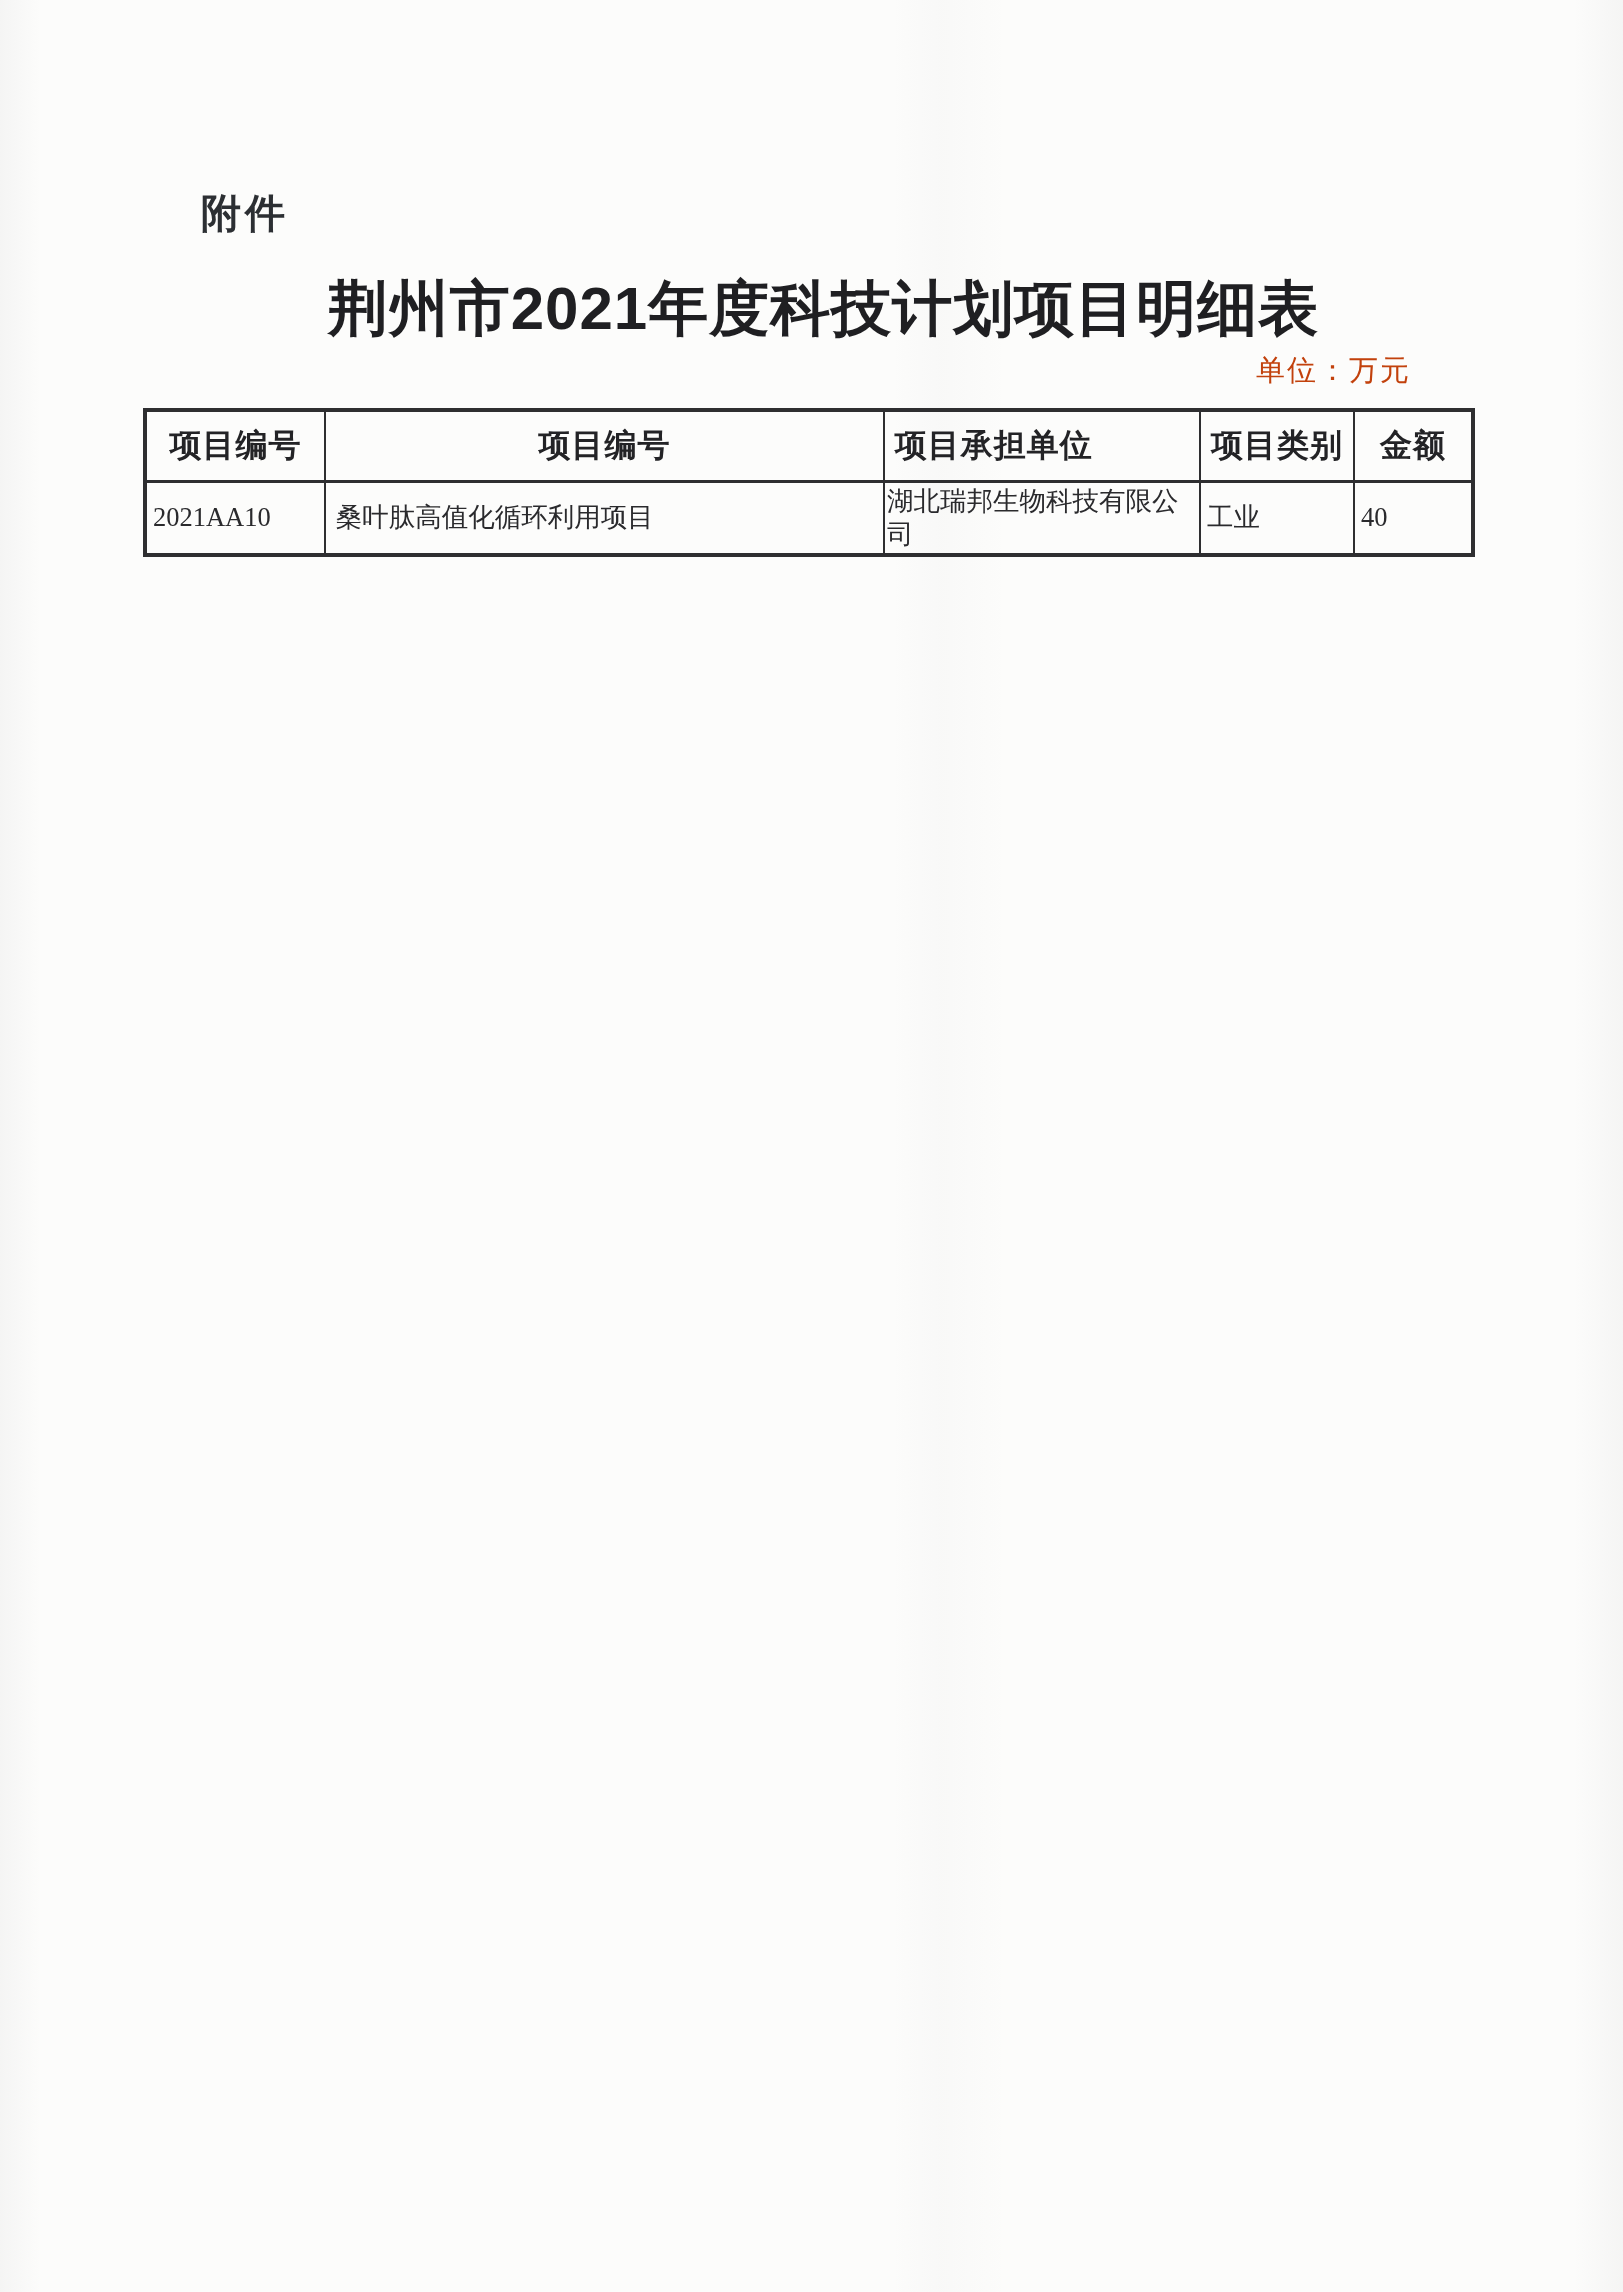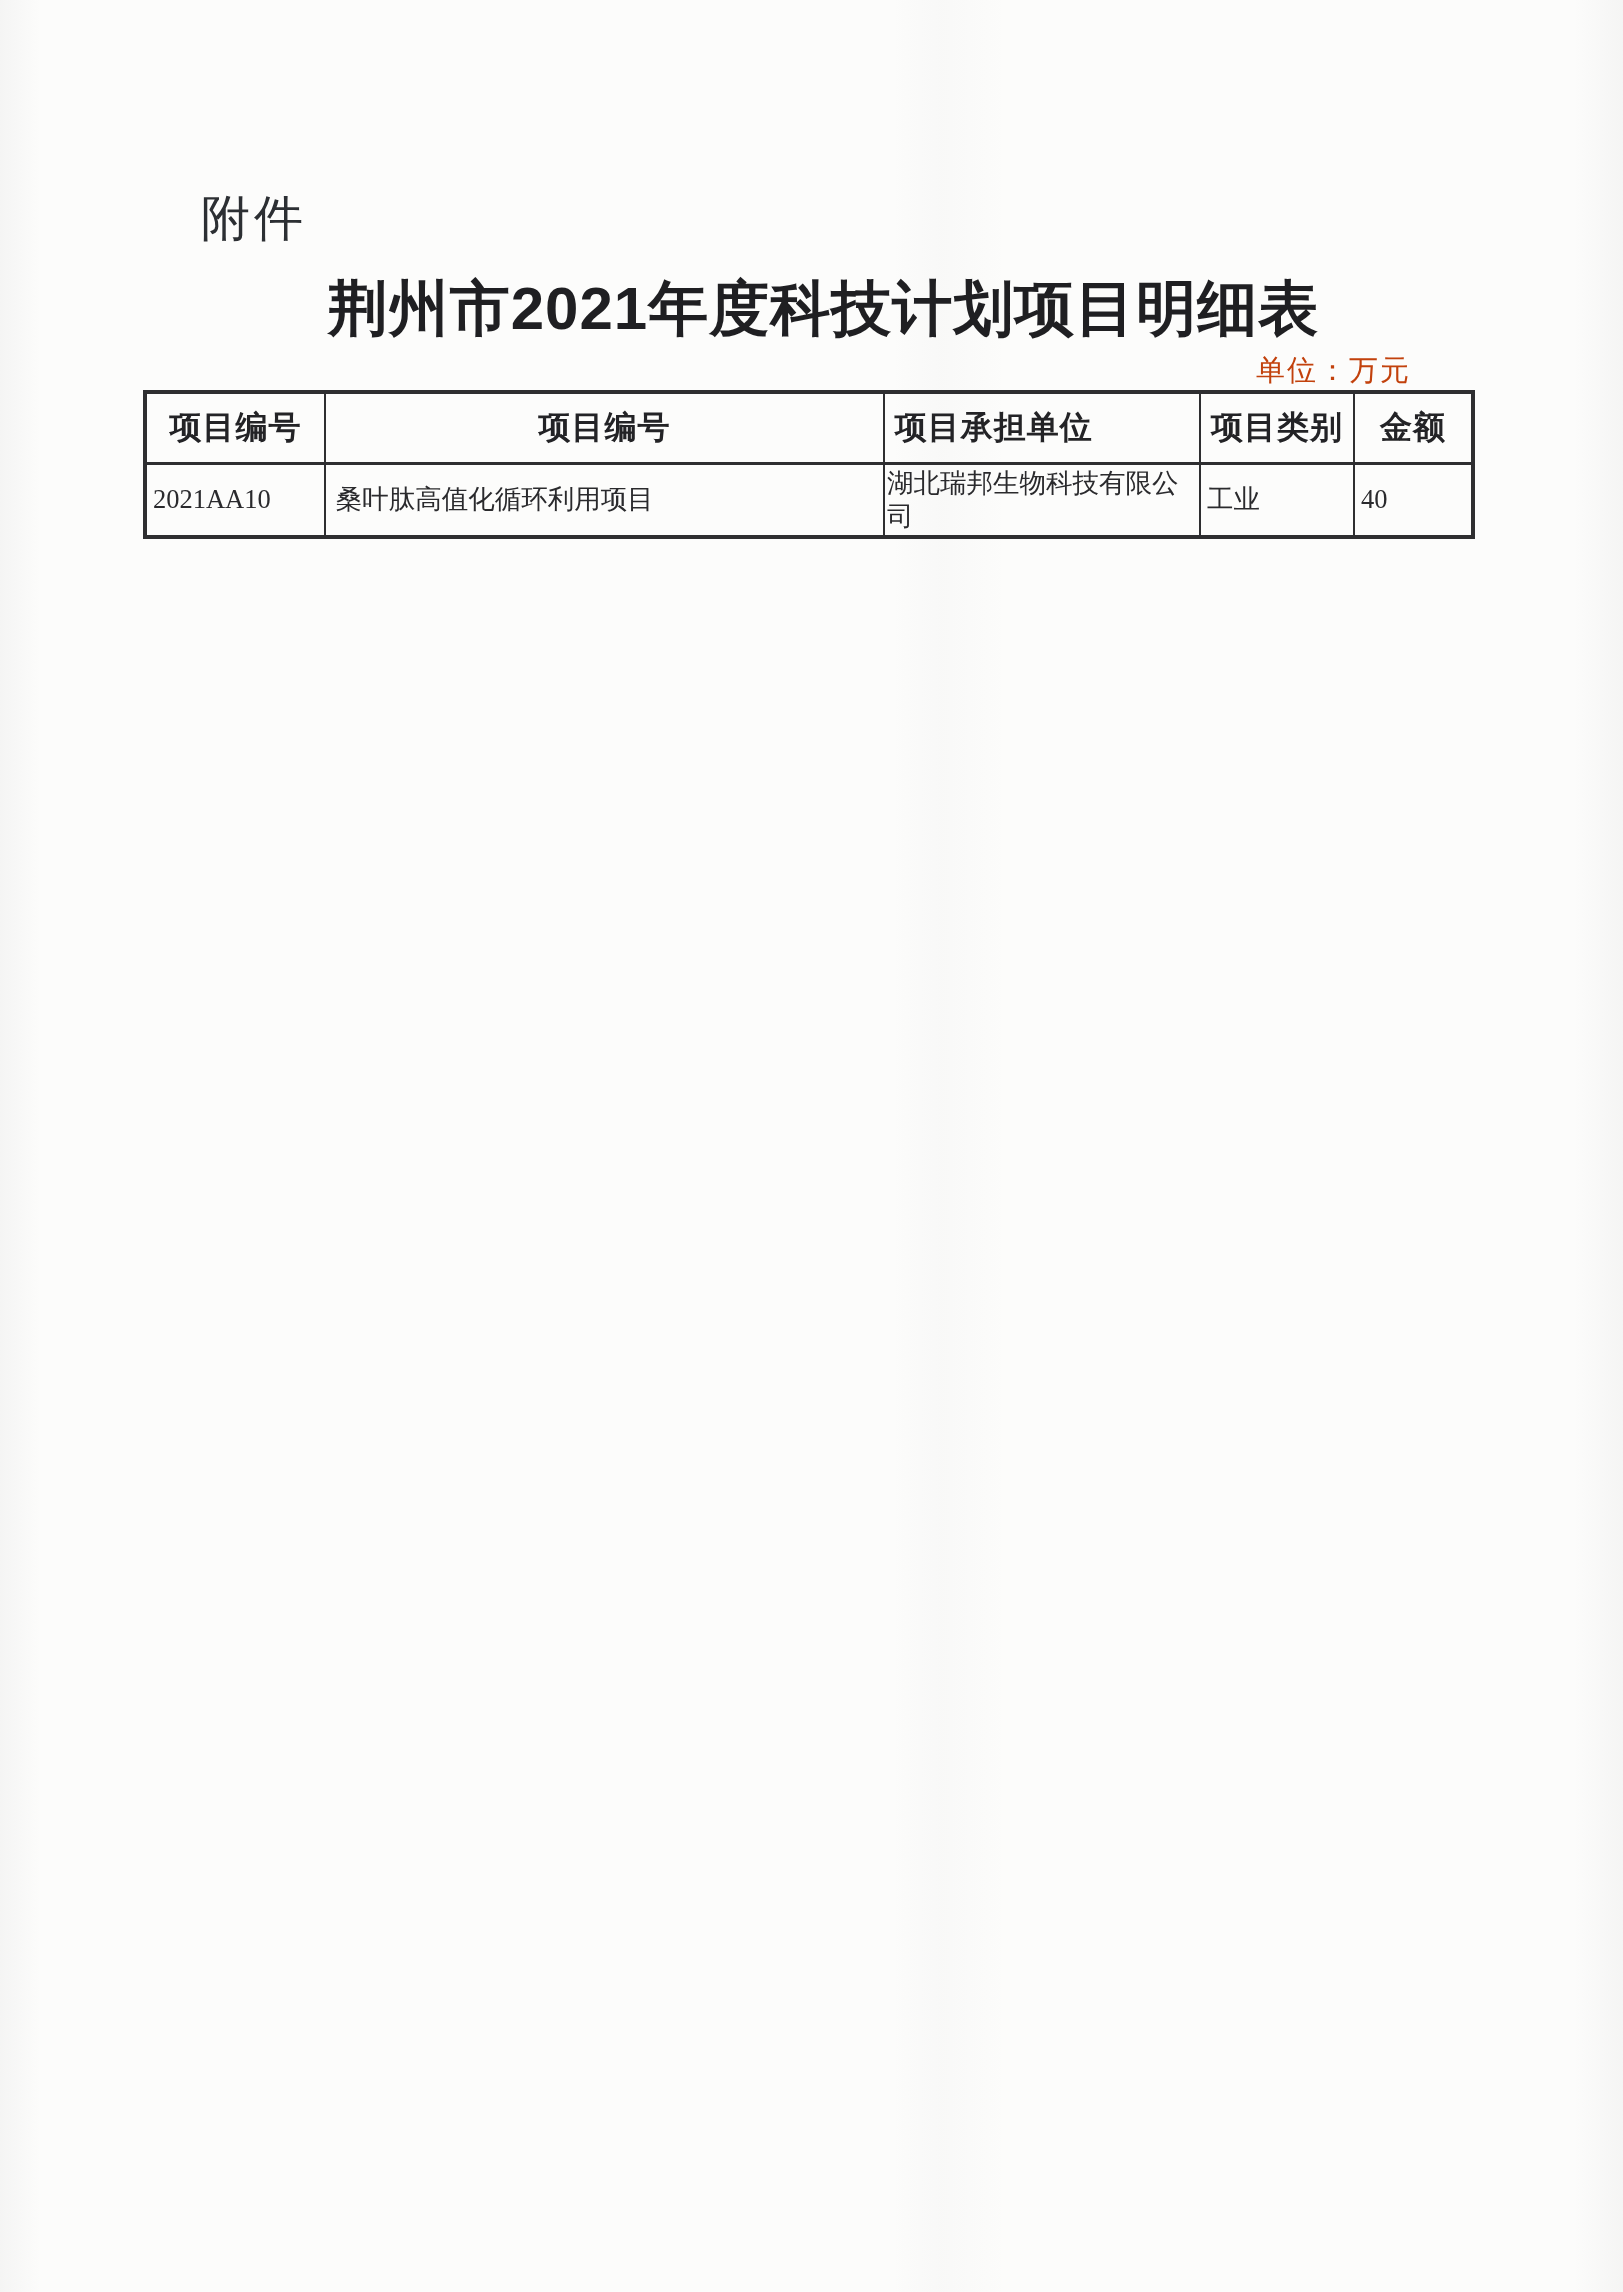--- a/index.html
+++ b/index.html
@@ -18,22 +18,22 @@
                       rgba(255,255,255,0) 62%, rgba(255,255,255,0) 97%,
                       rgba(110,110,110,0.05) 100%),
       #fcfcfb;
     overflow: hidden;
   }
 
   .attachment-label {
     position: absolute;
     left: 201px;
     top: 186px;
-    font-size: 49px;
-    font-weight: 400;
+    font-size: 40px;
+    font-weight: 700;
     letter-spacing: 3.9px;
     color: #2c2f33;
   }
 
   .doc-title {
     position: absolute;
     left: 0;
     top: 257px;
     width: 1623px;
     margin: 12px;
@@ -51,21 +51,21 @@
     font-size: 29px;
     font-weight: 400;
     font-family: "Liberation Serif", serif;
     color: #c2410c;
     letter-spacing: 2px;
   }
 
   table.projects {
     position: absolute;
     left: 143px;
-    top: 390px;
+    top: 408px;
     width: 1327px;
     border-collapse: collapse;
     table-layout: fixed;
     background: transparent;
   }
   table.projects th,
   table.projects td {
     border: 2.9px solid #2e2e30;
     overflow: hidden;
   }

